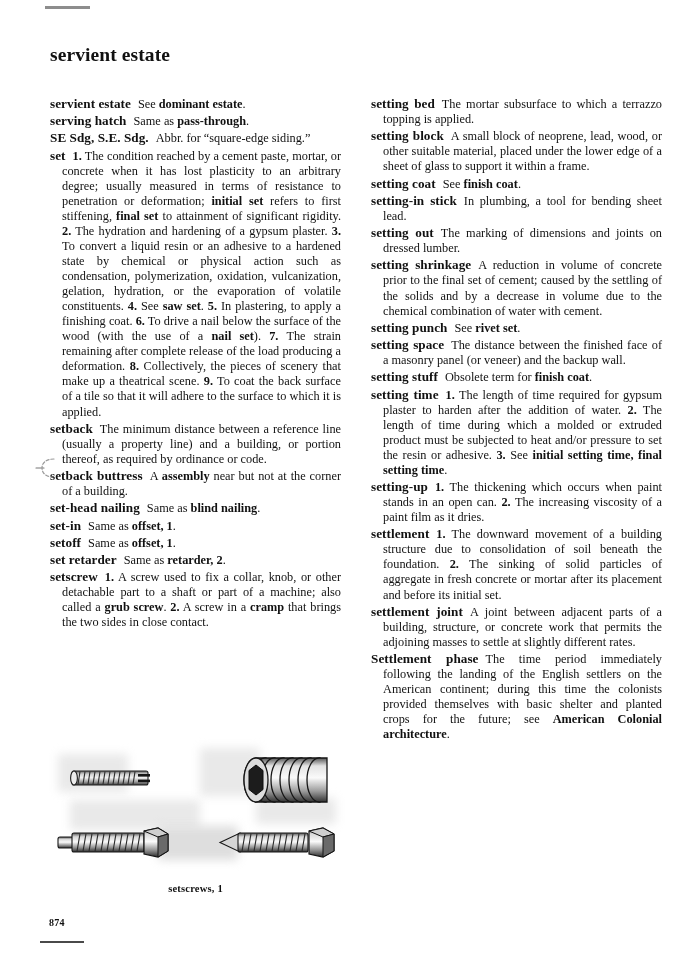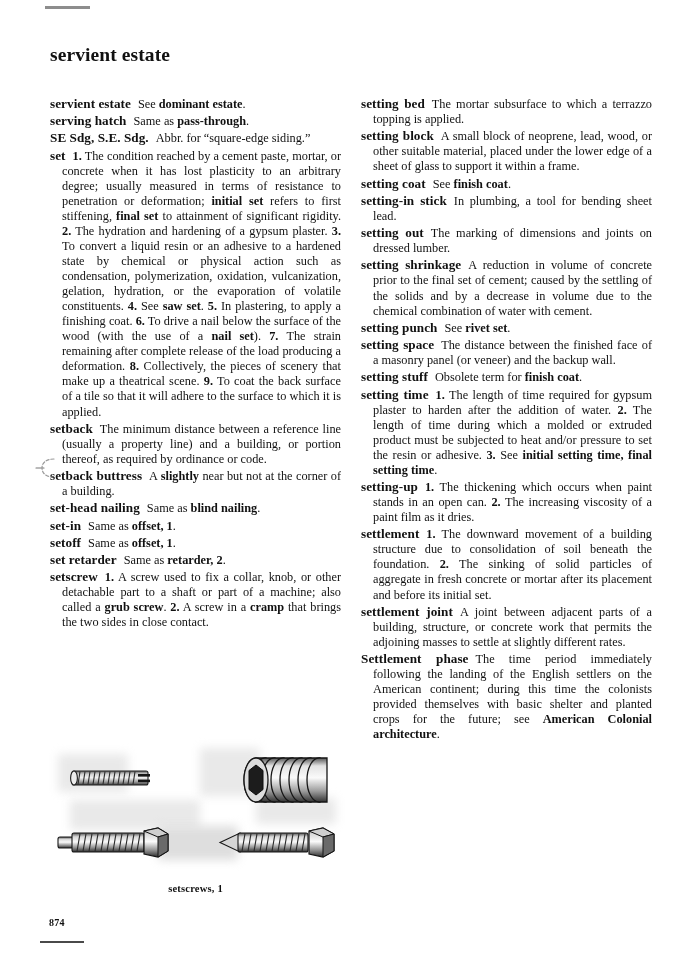--- a/index.html
+++ b/index.html
@@ -70,21 +70,21 @@
     gap: 0;
   }
   .col {
     width: 291px;
     font-size: 12.3px;
     line-height: 15.05px;
     text-align: justify;
     text-justify: inter-word;
     hyphens: manual;
   }
-  .col.left { margin-right: 20px; }
+  .col.left { margin-right: 30px; }
 
   
   .entry {
     margin: 0 0 0.5px 0;
     padding-left: 12px;
     text-indent: -12px;
   }
   .entry + .entry { margin-top: 1.2px; }
 
   .hw {
@@ -145,21 +145,21 @@
 
   <div class="running-head">servient estate</div>
 
   <div class="columns">
     <div class="col left" id="col-left" style="max-height: 650px; overflow: hidden;">
         <p class="entry"><span class="hw">servient estate</span><span class="gap"></span><span class="def">See <b>dominant estate</b>.</span></p>
         <p class="entry"><span class="hw">serving hatch</span><span class="gap"></span><span class="def">Same as <b>pass-through</b>.</span></p>
         <p class="entry"><span class="hw">SE Sdg, S.E. Sdg.</span><span class="gap"></span><span class="def">Abbr. for “square-edge siding.”</span></p>
         <p class="entry"><span class="hw">set</span><span class="gap"></span><span class="def"><b>1.</b> The condition reached by a cement paste, mortar, or concrete when it has lost plasticity to an arbitrary degree; usually measured in terms of resistance to penetration or deformation; <b>initial set</b> refers to first stiffening, <b>final set</b> to attainment of significant rigidity. <b>2.</b> The hydration and hardening of a gypsum plaster. <b>3.</b> To convert a liquid resin or an adhesive to a hardened state by chemical or physical action such as condensation, polymerization, oxidation, vulcanization, gelation, hydration, or the evaporation of volatile constituents. <b>4.</b> See <b>saw set</b>. <b>5.</b> In plastering, to apply a finishing coat. <b>6.</b> To drive a nail below the surface of the wood (with the use of a <b>nail set</b>). <b>7.</b> The strain remaining after complete release of the load producing a deformation. <b>8.</b> Collectively, the pieces of scenery that make up a theatrical scene. <b>9.</b> To coat the back surface of a tile so that it will adhere to the surface to which it is applied.</span></p>
         <p class="entry"><span class="hw">setback</span><span class="gap"></span><span class="def">The minimum distance between a reference line (usually a property line) and a building, or portion thereof, as required by ordinance or code.</span></p>
-        <p class="entry"><span class="hw">setback buttress</span><span class="gap"></span><span class="def">A <b>slightly</b> near but not at the corner of a building.</span></p>
+        <p class="entry"><span class="hw">setback buttress</span><span class="gap"></span><span class="def">A <b>assembly</b> near but not at the corner of a building.</span></p>
         <p class="entry"><span class="hw">set-head nailing</span><span class="gap"></span><span class="def">Same as <b>blind nailing</b>.</span></p>
         <p class="entry"><span class="hw">set-in</span><span class="gap"></span><span class="def">Same as <b>offset, 1</b>.</span></p>
         <p class="entry"><span class="hw">setoff</span><span class="gap"></span><span class="def">Same as <b>offset, 1</b>.</span></p>
         <p class="entry"><span class="hw">set retarder</span><span class="gap"></span><span class="def">Same as <b>retarder, 2</b>.</span></p>
         <p class="entry"><span class="hw">setscrew</span><span class="gap"></span><span class="def"><b>1.</b> A screw used to fix a collar, knob, or other detachable part to a shaft or part of a machine; also called a <b>grub screw</b>. <b>2.</b> A screw in a <b>cramp</b> that brings the two sides in close contact.</span></p>
       </div>
     <div class="col right" id="col-right">
         <p class="entry"><span class="hw">setting bed</span><span class="gap"></span><span class="def">The mortar subsurface to which a terrazzo topping is applied.</span></p>
         <p class="entry"><span class="hw">setting block</span><span class="gap"></span><span class="def">A small block of neoprene, lead, wood, or other suitable material, placed under the lower edge of a sheet of glass to support it within a frame.</span></p>
         <p class="entry"><span class="hw">setting coat</span><span class="gap"></span><span class="def">See <b>finish coat</b>.</span></p>

